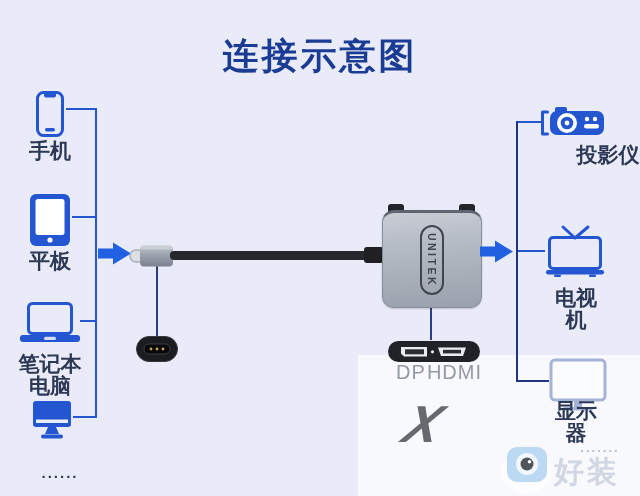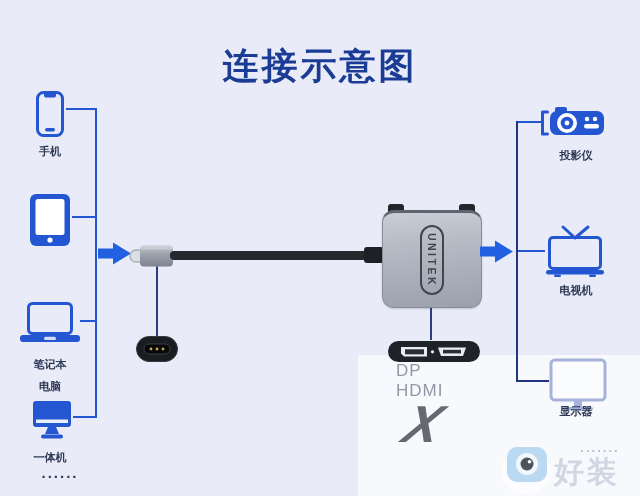--- a/index.html
+++ b/index.html
@@ -4,34 +4,34 @@
 <style>
   html,body{margin:0;padding:0;background:#fff;}
   .canvas{
     position:relative;width:640px;height:496px;overflow:hidden;
     background:#e9ebf8;
     font-family:"Liberation Sans", sans-serif;
   }
   .abs{position:absolute;}
   .white-panel{left:358px;top:355px;width:282px;height:141px;background:#f8f9fc;z-index:1;}
   .page-title{
-    left:0;right:0;top:18px;text-align:center;z-index:3;
+    left:0;right:0;top:8px;text-align:center;z-index:3;
     font-size:36px;font-weight:900;letter-spacing:3px;color:#1b3c94;
   }
   .line{background:#2456d2;z-index:2;}
   .line.navy{background:#2c3f85;}
   .line.deep{background:#22357e;}
   .dev-label{
-    text-align:center;color:#2c3854;font-size:11px;font-weight:600;z-index:5;
+    text-align:center;color:#2c3854;font-size:21px;font-weight:600;z-index:5;
     white-space:pre-line;line-height:22px;
   }
   .dots{font-weight:900;letter-spacing:2px;font-size:15px;color:#2f3a56;text-align:center;z-index:3;}
   .dots.faded{color:#b6bed2;font-size:13px;}
   .typec-label{font-size:21px;font-weight:600;color:#22252b;text-align:center;z-index:3;}
-  .port-labels{display:flex;justify-content:space-between;color:#9298a4;font-size:17px;font-weight:500;z-index:3;letter-spacing:1px;flex-direction:column;}
+  .port-labels{display:flex;justify-content:space-between;color:#9298a4;font-size:20px;font-weight:500;z-index:3;letter-spacing:1px;}
   .icon{z-index:3;}
   .cable{background:#26282d;border-radius:4px;z-index:3;}
   .strain{background:#1e2023;border-radius:3px;z-index:3;}
   .hub{
     left:382px;top:210px;width:98px;height:94px;z-index:3;
     background:linear-gradient(175deg,#c9cdd6 0%,#b7bdc7 30%,#9aa1ac 100%);
     border:1px solid #868d98;border-top:3px solid #5f6570;border-radius:12px;
     box-shadow:0 1px 2px rgba(0,0,0,.18);
   }
   .hub-tab{background:#24262b;border-radius:3px;z-index:2;}
@@ -63,36 +63,36 @@
     <rect x="8" y="1.5" width="12" height="5" rx="2" fill="#2456d2"></rect>
     <rect x="9" y="37" width="10" height="3.5" rx="1.7" fill="#2456d2"></rect>
   </svg>
   <div class="abs dev-label" style="left:20px;top:140px;width:60px">手机</div>
 
   <svg class="abs icon" style="left:30px;top:194px" width="40" height="52" viewBox="0 0 40 52">
     <rect x="0" y="0" width="40" height="52" rx="6" fill="#2456d2"></rect>
     <rect x="5.5" y="5" width="29" height="36" rx="2.5" fill="#fff"></rect>
     <circle cx="20" cy="46" r="2.6" fill="#fff"></circle>
   </svg>
+  <div class="abs dev-label" style="left:20px;top:250px;width:60px">平板</div>
 
   <svg class="abs icon" style="left:20px;top:302px" width="60" height="41" viewBox="0 0 60 41">
     <rect x="8.5" y="1.5" width="43" height="30" rx="4" fill="none" stroke="#2456d2" stroke-width="3"></rect>
     <rect x="0" y="33" width="60" height="7" rx="3" fill="#2456d2"></rect>
     <rect x="24" y="34.8" width="12" height="3.2" rx="1.6" fill="#ffffff" opacity="0.8"></rect>
   </svg>
   <div class="abs dev-label" style="left:10px;top:353px;width:80px">笔记本
 电脑</div>
 
   <svg class="abs icon" style="left:33px;top:401px" width="38" height="39" viewBox="0 0 38 39">
     <rect x="0" y="0" width="38" height="26" rx="3" fill="#2456d2"></rect>
     <rect x="3" y="18.5" width="32" height="3.5" fill="#fff" opacity="0.9"></rect>
     <polygon points="15,26 23,26 26,33 12,33" fill="#2456d2"></polygon>
     <rect x="8" y="33.5" width="22" height="4" rx="2" fill="#2456d2"></rect>
   </svg>
-  <div class="abs dev-label" style="left:12px;top:446px;width:76px">一体机</div>
   <div class="abs dots" style="left:30px;top:464px;width:60px">......</div>
 
   <div class="abs line" style="left:66px;top:108px;width:29px;height:2px"></div>
   <div class="abs line" style="left:72px;top:216px;width:23px;height:2px"></div>
   <div class="abs line" style="left:80px;top:320px;width:15px;height:2px"></div>
   <div class="abs line" style="left:73px;top:416px;width:22px;height:2px"></div>
   <div class="abs line" style="left:95px;top:108px;width:2px;height:310px"></div>
 
   <svg class="abs icon" style="left:98px;top:240px" width="34" height="27" viewBox="0 0 34 27">
     <path d="M0 8.5 L15 8.5 L15 2.5 L33 13.5 L15 24.5 L15 18.5 L0 18.5 Z" fill="#2160e0"></path>
@@ -156,30 +156,30 @@
     <path d="M3.5 6 h5 M3.5 6 v22 M3.5 28 h5" stroke="#2456d2" stroke-width="3" fill="none" stroke-linecap="round"></path>
     <rect x="16" y="1" width="12" height="7" rx="2" fill="#2456d2"></rect>
     <rect x="11" y="5" width="54" height="24" rx="7" fill="#2456d2"></rect>
     <circle cx="28" cy="17" r="10" fill="#fff"></circle>
     <circle cx="28" cy="17" r="6.3" fill="#2456d2"></circle>
     <circle cx="28" cy="17" r="2.4" fill="#fff"></circle>
     <circle cx="48" cy="13" r="2.2" fill="#fff"></circle>
     <circle cx="56" cy="13" r="2.2" fill="#fff"></circle>
     <rect x="45" y="18" width="15" height="4.6" rx="2.3" fill="#fff"></rect>
   </svg>
-  <div class="abs dev-label" style="left:543px;top:144px;width:66px">投影仪</div>
+  <div class="abs dev-label" style="left:575px;top:144px;width:66px">投影仪</div>
 
   <svg class="abs icon" style="left:544px;top:224px" width="62" height="53" viewBox="0 0 62 53">
     <path d="M31 14 L19 3 M31 14 L44 3" stroke="#2456d2" stroke-width="3" fill="none" stroke-linecap="round"></path>
     <rect x="5.5" y="13.5" width="51" height="31" rx="3.5" fill="none" stroke="#2456d2" stroke-width="3"></rect>
     <rect x="2" y="46" width="58" height="4.5" rx="2.2" fill="#2456d2"></rect>
     <rect x="10" y="50.5" width="7" height="2.5" rx="1.2" fill="#2456d2"></rect>
     <rect x="45" y="50.5" width="7" height="2.5" rx="1.2" fill="#2456d2"></rect>
   </svg>
-  <div class="abs dev-label" style="left:545px;top:279px;width:62px">电视机</div>
+  <div class="abs dev-label" style="left:545px;top:287px;width:62px">电视机</div>
 
   <svg class="abs icon" style="left:548px;top:357px" width="60" height="56" viewBox="0 0 60 56">
     <rect x="3" y="3" width="54" height="40" rx="4" fill="#fbfcfe" stroke="#a6b2d8" stroke-width="3"></rect>
     <rect x="26" y="43" width="8" height="7" fill="#a6b2d8"></rect>
     <rect x="15" y="50" width="30" height="3.5" rx="1.7" fill="#a6b2d8"></rect>
   </svg>
   <div class="abs dev-label label-top" style="left:547px;top:400px;width:58px">显示器</div>
   <div class="abs dots faded" style="left:565px;top:440px;width:70px">.......</div>
 
   <div class="abs wm-primary" style="left:406px;top:398px">

